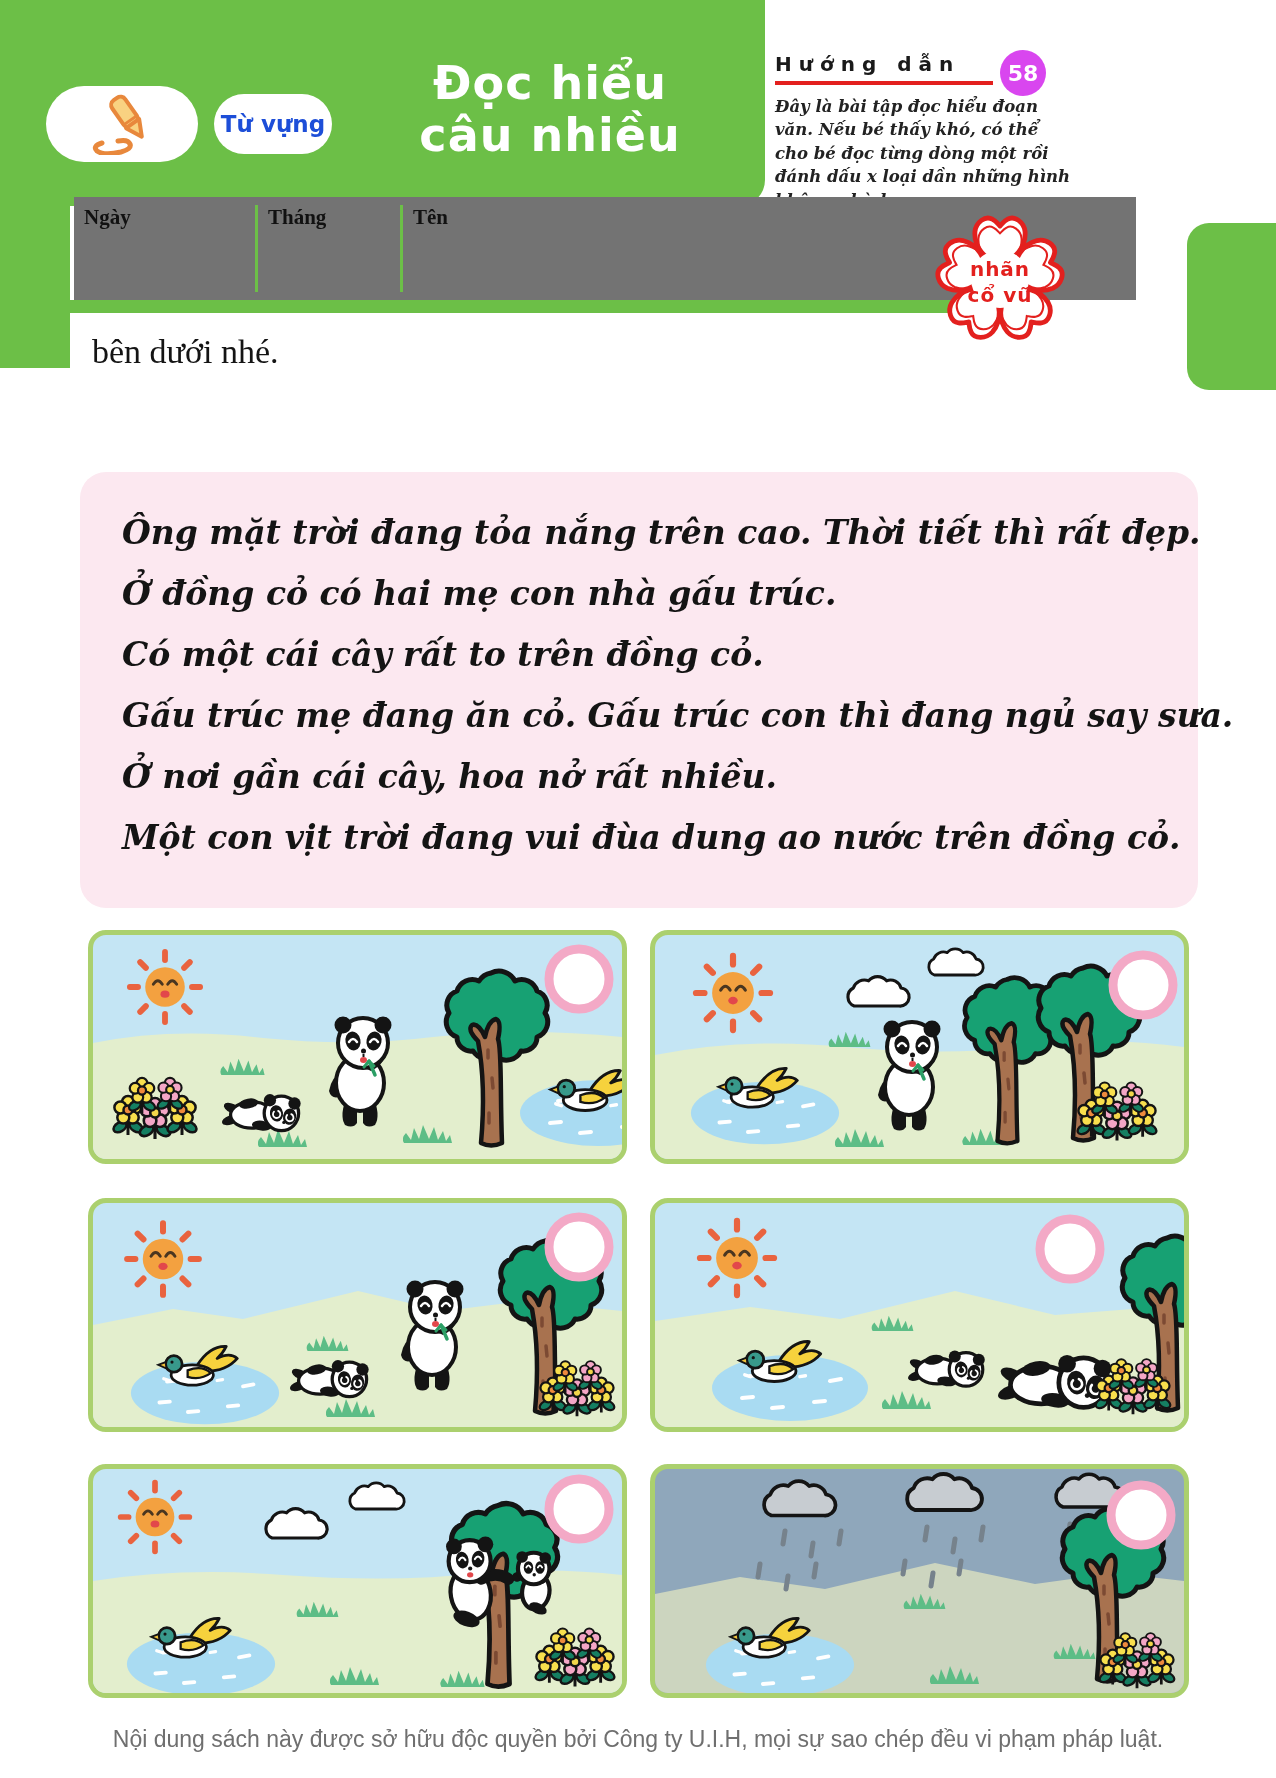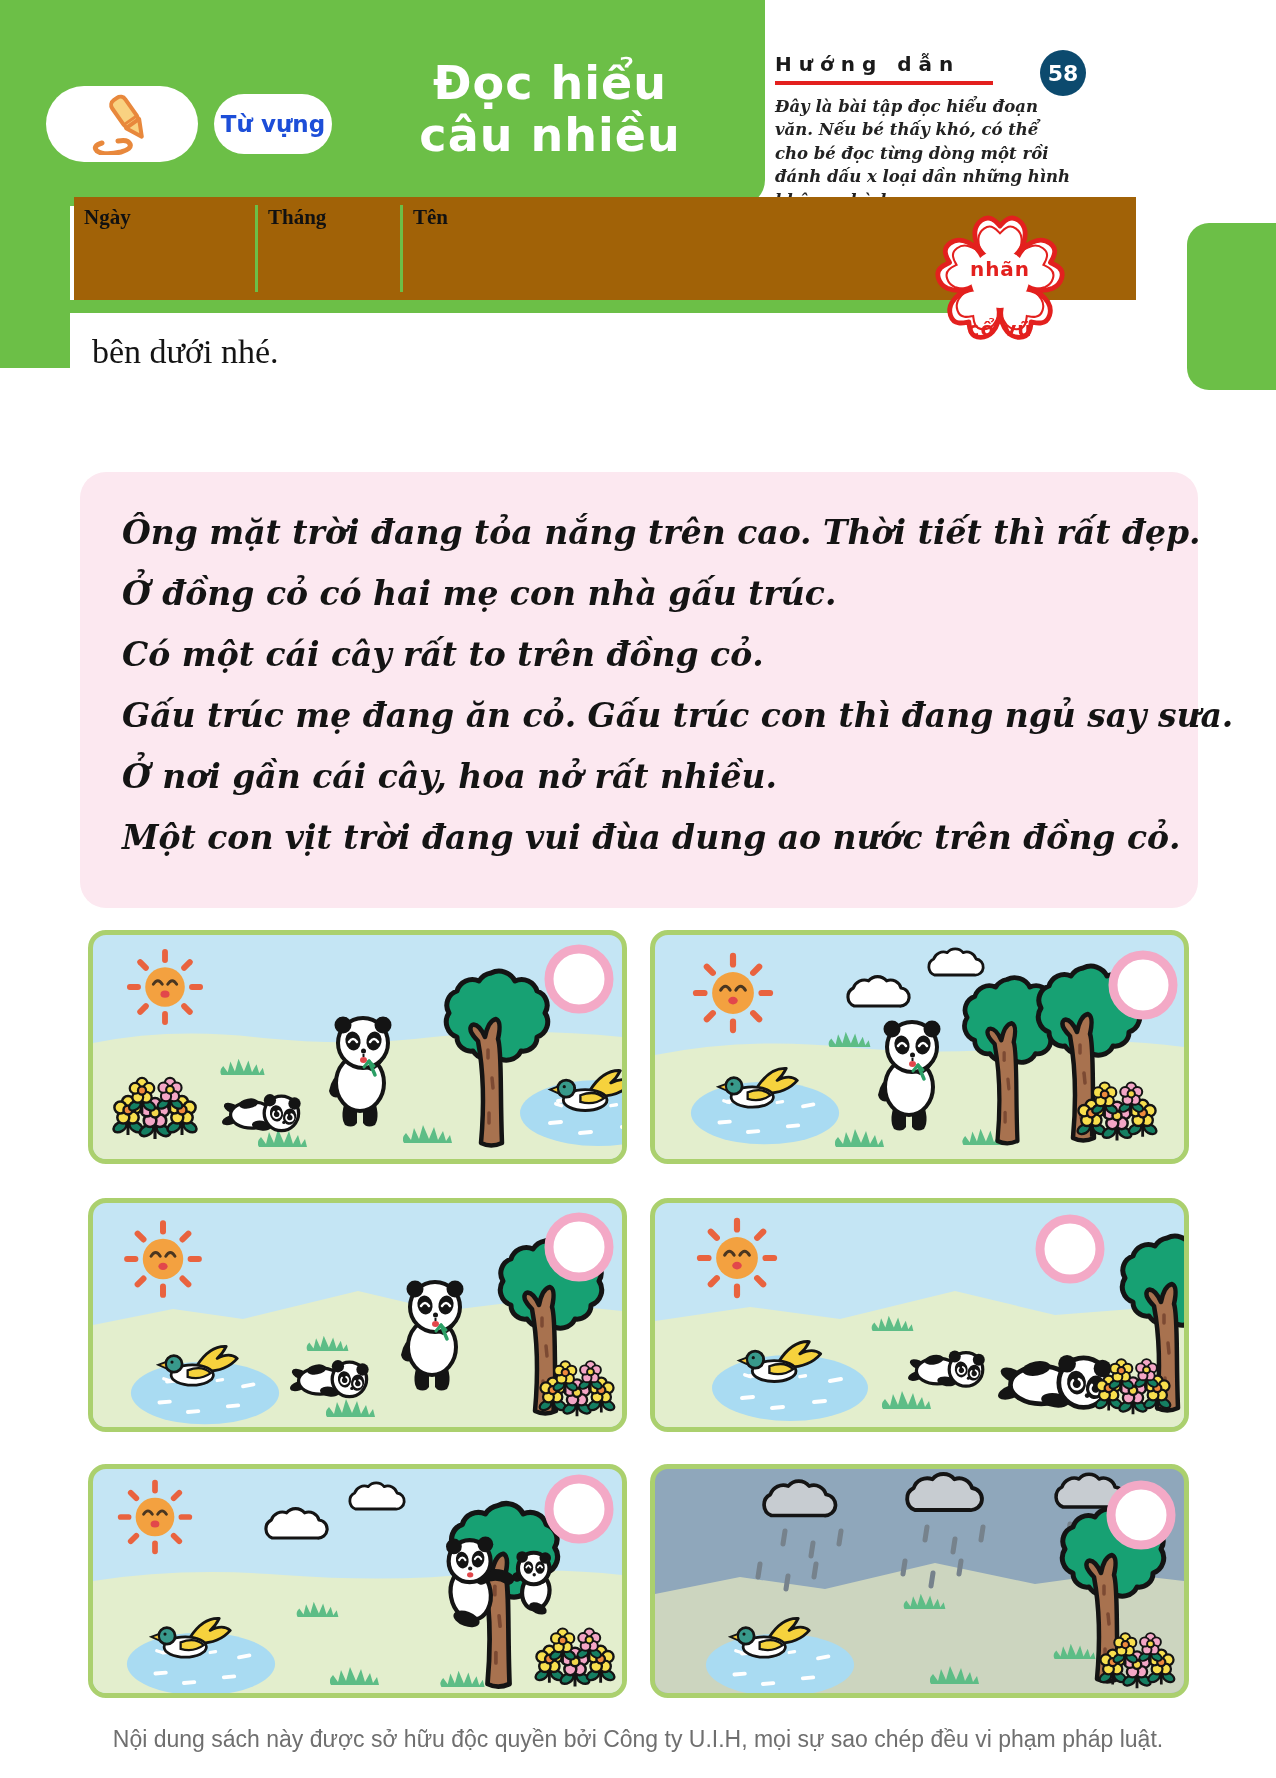--- a/index.html
+++ b/index.html
@@ -19,46 +19,46 @@
   .vocab-label{font-weight:bold;font-size:23px;color:#1d4ed8;}
 
   .page-title{left:365px;top:58px;width:370px;text-align:center;color:#fff;
               font-weight:bold;font-size:46px;line-height:1.12;letter-spacing:1px;}
 
   .guide{left:775px;top:52px;width:300px;}
   .guide-title{font-weight:bold;font-size:20px;letter-spacing:7px;color:#1a1a1a;}
   .guide-underline{width:218px;height:4px;background:#e3201e;margin-top:5px;}
   .guide-body{margin-top:10px;font-family:"DejaVu Serif",serif;font-style:italic;font-weight:bold;
               font-size:16.5px;line-height:1.42;color:#222;width:298px;}
-  .page-circle{left:1040px;top:50px;width:46px;height:46px;border-radius:50%;background:#0c4a6e;
+  .page-circle{left:1000px;top:50px;width:46px;height:46px;border-radius:50%;background:#d946ef;
                display:flex;align-items:center;justify-content:center;color:#fff;font-weight:bold;font-size:22px;}
 
   
-  .form-box{left:74px;top:197px;width:1062px;height:103px;background:#a16207;display:flex;}
+  .form-box{left:74px;top:197px;width:1062px;height:103px;background:#737373;display:flex;}
   .form-field{position:relative;height:100%;}
   .form-label{position:absolute;left:10px;top:8px;font-family:"Liberation Serif",serif;
               font-weight:bold;font-size:21px;color:#111;}
   .form-div{position:absolute;left:0;top:8px;bottom:8px;width:3px;background:#6cbf47;}
   .ff-date{width:181px;}
   .ff-month{width:145px;}
   .ff-name{flex:1;}
 
   
   .instruction{left:92px;top:320px;width:900px;font-family:"Liberation Serif",serif;
                font-size:34px;color:#141414;line-height:64px;}
   .ins-circle{display:inline-block;width:40px;height:40px;border-radius:50%;
               border:7px solid #f3a9c6;background:#fff;vertical-align:-10px;margin:0 10px;}
 
   
   .stamp{left:918px;top:197px;width:164px;height:178px;z-index:5;}
   .stamp svg{position:absolute;left:0;top:0;}
   .stamp-text{position:absolute;width:100%;text-align:center;color:#e3201e;font-weight:bold;
               font-size:20px;letter-spacing:1px;}
   .stamp-l1{top:60px;}
-  .stamp-l2{top:86px;margin-top:34px;}
+  .stamp-l2{top:86px;}
 
   
   .story-box{left:80px;top:472px;width:1118px;height:436px;background:#fce8f0;border-radius:26px;
              padding:30px 0 15px 42px;box-sizing:border-box;}
   .story-line{font-family:"DejaVu Serif",serif;font-style:italic;font-weight:bold;
               font-size:33px;line-height:61px;color:#141414;white-space:nowrap;}
 
   
   .panel{width:539px;height:234px;border:5px solid #abd06e;border-radius:18px;box-sizing:border-box;
          overflow:hidden;background:#c4e5f4;}

